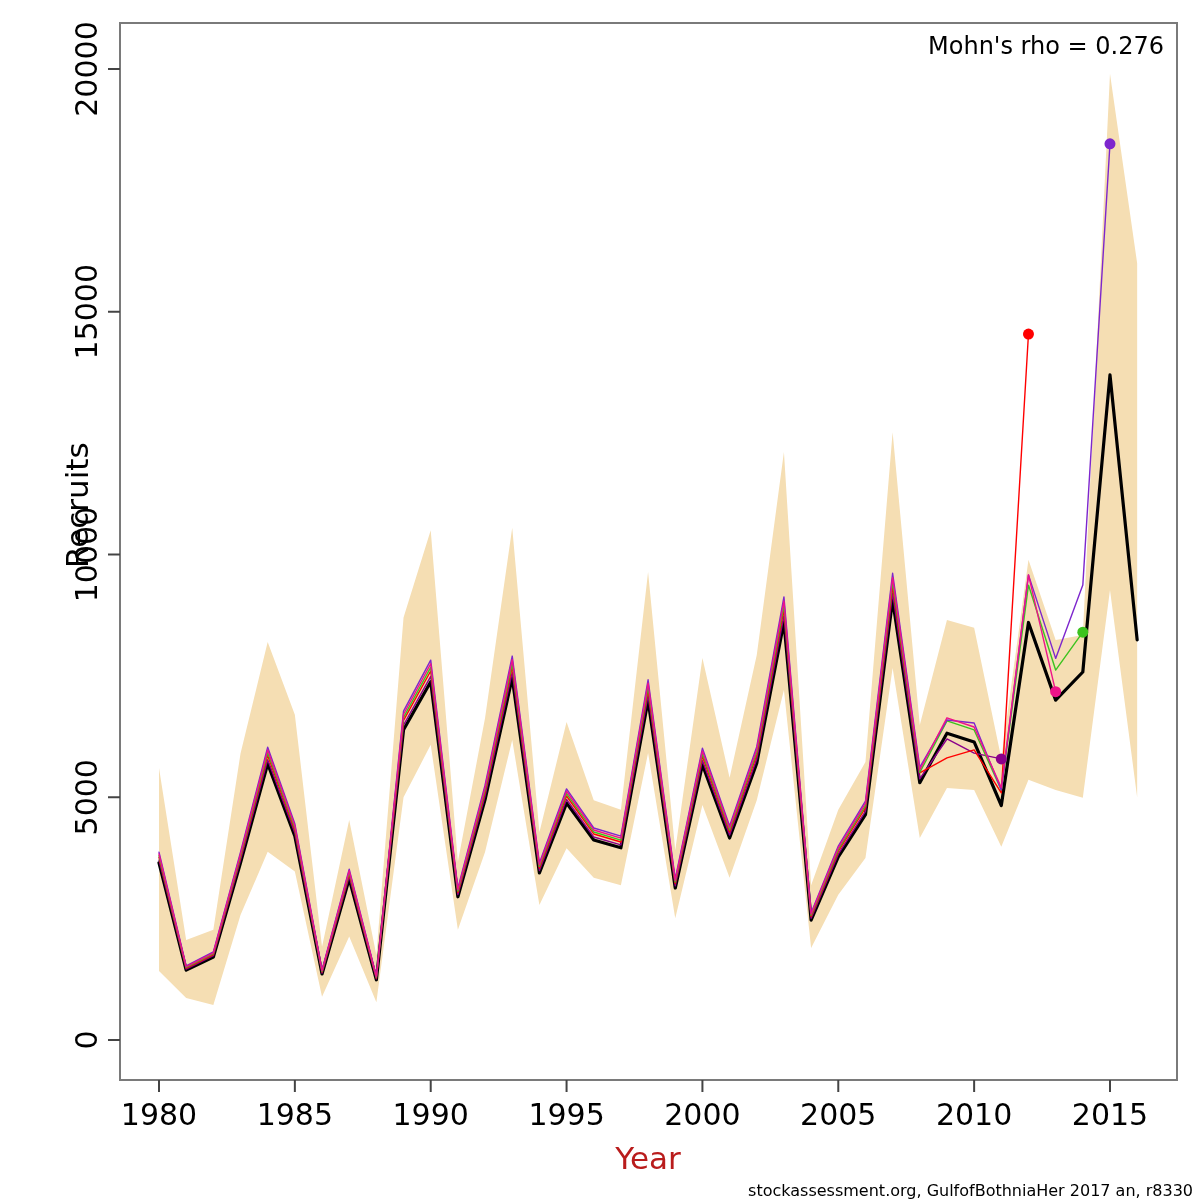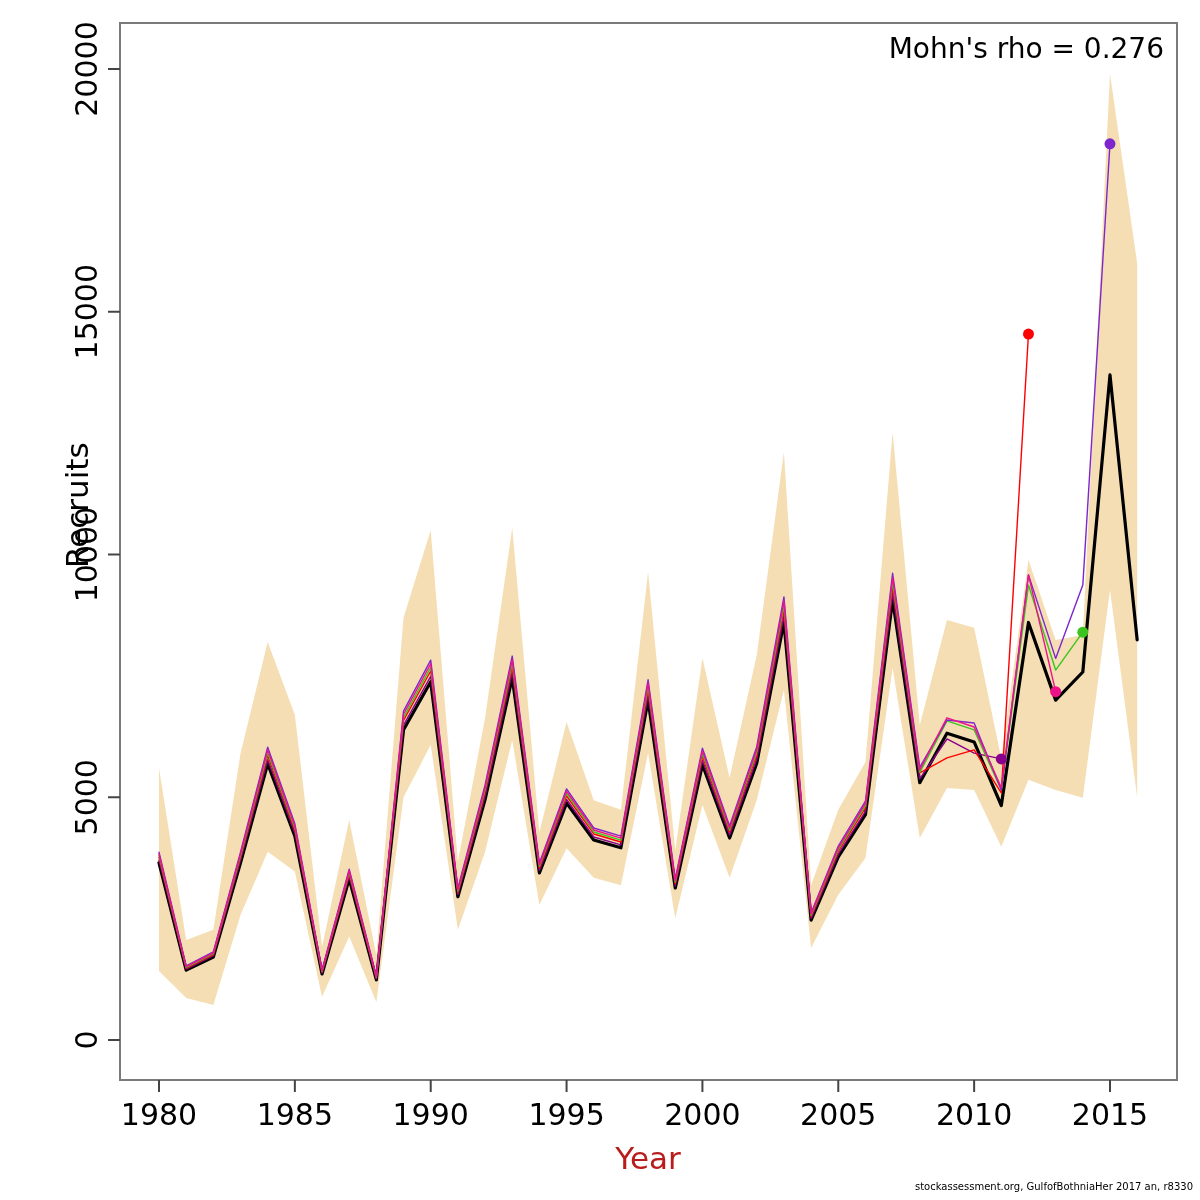--- a/index.html
+++ b/index.html
@@ -1,24 +1,24 @@
 <!DOCTYPE html>
 <html><head>
 <meta charset="utf-8">
 <style>
   html,body{margin:0;padding:0;background:#ffffff;}
   #page{position:relative;width:1200px;height:1200px;background:#ffffff;overflow:hidden;
         font-family:"DejaVu Sans","Liberation Sans",sans-serif;}
   svg text{font-family:"DejaVu Sans","Liberation Sans",sans-serif;fill:#000;}
-  .anno{position:absolute;top:32px;right:36px;font-size:28px;color:#000;}
+  .anno{position:absolute;top:32px;right:36px;font-size:24px;color:#000;}
   .ylab{position:absolute;left:14px;top:550px;font-size:31px;color:#000;
         transform:rotate(-90deg) translateX(50%);transform-origin:center;white-space:nowrap;}
   .xlab{position:absolute;left:648px;top:1140px;font-size:31px;color:#b91c1c;
         transform:translateX(-50%);}
-  .credit{position:absolute;right:7px;top:1181px;font-size:10px;color:#000;}
+  .credit{position:absolute;right:7px;top:1181px;font-size:16px;color:#000;}
 </style>
 </head>
 <body>
 
 <div id="page">
   <svg id="chart" width="1200" height="1200" viewBox="0 0 1200 1200">
       <polygon points="159,768.12 186.171,939.987 213.34199999999998,929.7915 240.513,753.5550000000001 267.68399999999997,641.89 294.855,714.7149999999999 322.026,946.784 349.197,820.0685 376.368,955.0375 403.539,617.615 430.71,530.2249999999999 457.881,861.8215 485.052,718.1134999999999 512.223,527.7975 539.394,832.206 566.565,721.9975 593.736,800.163 620.9069999999999,809.873 648.078,571.978 675.249,850.1695 702.42,657.9114999999999 729.591,777.8299999999999 756.762,654.9984999999999 783.933,452.05949999999996 811.104,885.1255 838.275,809.873 865.446,762.05125 892.617,432.154 919.788,724.9105 946.959,620.0425 974.13,627.8105 1001.3009999999999,758.41 1028.472,559.8405 1055.643,639.948 1082.8139999999999,635.093 1109.9850000000001,73.8549999999999 1137.156,263.19999999999993 1137.156,797.25 1109.9850000000001,589.9414999999999 1082.8139999999999,797.7355 1055.643,789.9675 1028.472,779.7719999999999 1001.3009999999999,846.771 974.13,789.9675 946.959,788.0255 919.788,838.0319999999999 892.617,668.107 865.446,857.9375 838.275,894.8355 811.104,947.99775 783.933,689.9545 756.762,800.163 729.591,877.843 702.42,805.018 675.249,918.1395 648.078,753.0695000000001 620.9069999999999,885.1255 593.736,877.843 566.565,848.2275 539.394,905.031 512.223,739.961 485.052,852.1115 457.881,929.7915 430.71,744.816 403.539,797.25 376.368,1002.131 349.197,936.5885 322.026,996.7905 294.855,871.5315 267.68399999999997,851.86875 240.513,914.98375 213.34199999999998,1005.044 186.171,998.00425 159,971.059" fill="#F5DEB3" stroke="none"></polygon>
       <polyline points="159,862.7925 186.171,970.088 213.34199999999998,956.9795 240.513,862.7925 267.68399999999997,763.7505 294.855,836.0899999999999 322.026,973.972 349.197,878.814 376.368,979.798 403.539,729.7655 430.71,681.701 457.881,896.7775 485.052,799.6775 512.223,677.817 539.394,872.988 566.565,803.076 593.736,839.9739999999999 620.9069999999999,847.742 648.078,700.15 675.249,888.0385 702.42,764.7215 729.591,838.0319999999999 756.762,763.265 783.933,621.9845 811.104,920.0815 838.275,856.9665 865.446,814.728 892.617,599.6514999999999 919.788,782.685 946.959,733.164 974.13,741.903 1001.3009999999999,805.5035 1028.472,622.47 1055.643,700.15 1082.8139999999999,671.991 1109.9850000000001,374.865 1137.156,639.948" fill="none" stroke="#000000" stroke-width="3.2" stroke-linejoin="round" stroke-linecap="round"></polyline>
       <polyline points="159,860.12225 186.171,969.0199 213.34199999999998,955.7172 240.513,860.12225 267.68399999999997,759.62375 294.855,833.03135 322.026,973.001 349.197,876.3865 376.368,978.87555 403.539,725.1047 430.71,676.31195 457.881,894.6413 485.052,796.0848 512.223,672.3794 539.394,870.4634 566.565,799.53185 593.736,836.9639 620.9069999999999,844.8775499999999 648.078,695.05225 675.249,885.75665 702.42,760.59475 729.591,835.0219 756.762,759.0897 783.933,615.72155 811.104,918.2851499999999 838.275,854.19915 865.446,811.3295 892.617,593.0487 919.788,778.8009999999999 946.959,738.99 974.13,753.0695000000001 1001.3009999999999,758.8955" fill="none" stroke="#8B008B" stroke-width="1.4" stroke-linejoin="round" stroke-linecap="round"></polyline>
       <polyline points="159,857.452 186.171,968.00035 213.34199999999998,954.50345 240.513,857.452 267.68399999999997,755.44845 294.855,829.9727 322.026,971.98145 349.197,873.9590000000001 376.368,978.00165 403.539,720.4439 430.71,670.97145 457.881,892.45655 485.052,792.44355 512.223,666.9418000000001 539.394,867.98735 566.565,795.9877 593.736,833.9538 620.9069999999999,841.9645499999999 648.078,689.9545 675.249,883.4748 702.42,756.468 729.591,831.96325 756.762,754.96295 783.933,609.4585999999999 811.104,916.4888 838.275,851.48035 865.446,807.97955 892.617,586.4458999999999 919.788,772.9749999999999 946.959,757.9245 974.13,749.9137499999999 1001.3009999999999,792.8805 1028.472,334.08299999999997" fill="none" stroke="#FF0000" stroke-width="1.4" stroke-linejoin="round" stroke-linecap="round"></polyline>

